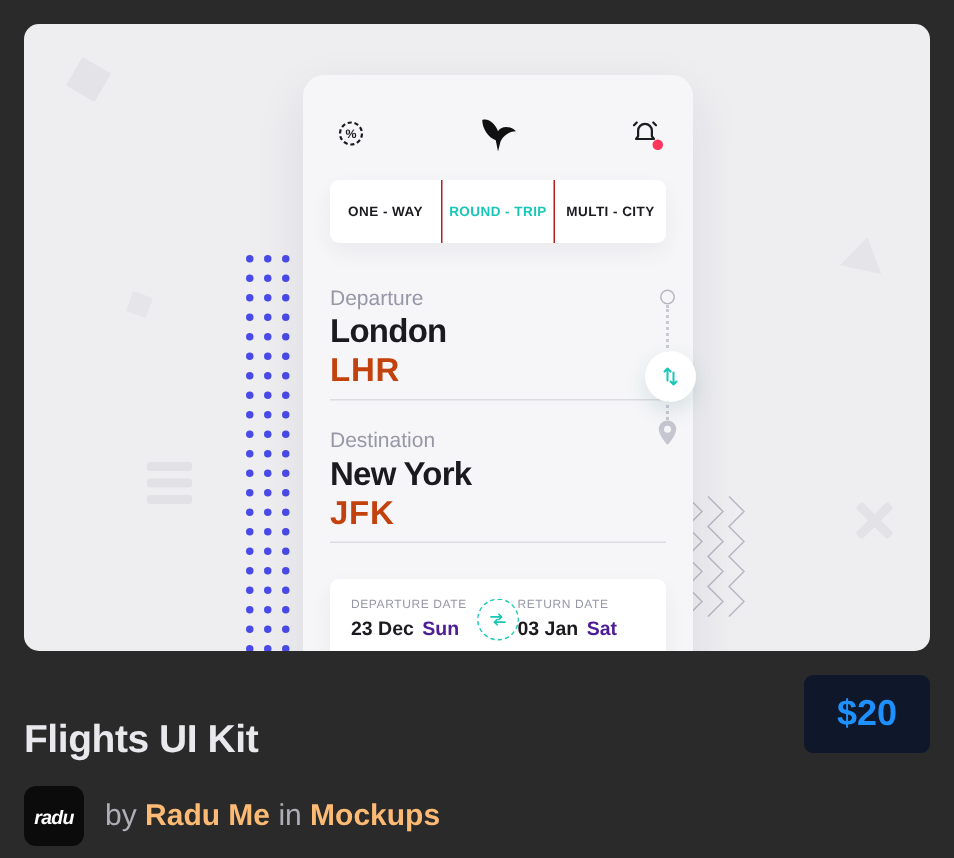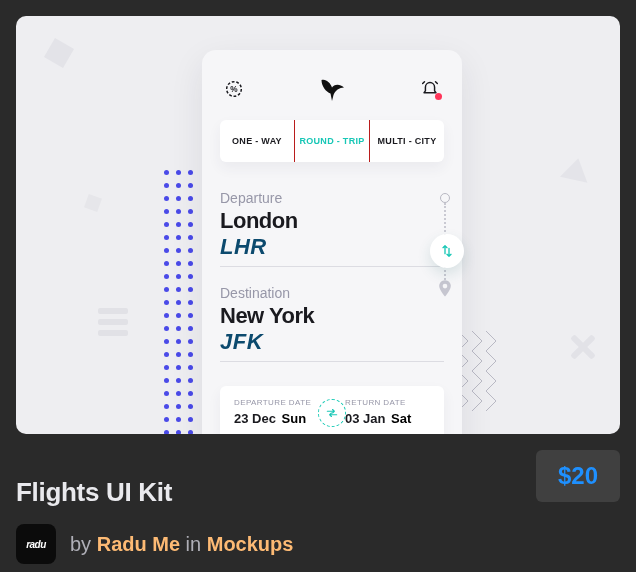--- a/index.html
+++ b/index.html
@@ -61,21 +61,21 @@
 }
 .tab { flex:1; text-align:center; font-size: 9px; font-weight:700; letter-spacing: .3px; color:#1a1a1f; padding: 16px 4px; cursor:pointer; }
 .tab.active { color:#18c7b6; }
 .tab:not(:last-child) { border-right: 1px solid #b91c1c; text-align: center; }
 
 .route { margin-top: 28px; position: relative; }
 .field { position: relative; margin-bottom: 18px; }
 .field-label { font-size: 14px; color:#9797a8; font-weight: 400; }
 .field-row { display:flex; align-items:baseline; justify-content:space-between; border-bottom: 1px solid #dcdce2; padding: 2px 0 6px; flex-direction: column; }
 .city { font-size: 22px; font-weight: 800; color:#1a1a1f; letter-spacing:-0.5px; }
-.code { font-size: 22px; font-weight: 800; color:#0c4a6e; letter-spacing: 0.5px; font-style: italic; }
+.code { font-size: 22px; font-weight: 800; color:#c2410c; letter-spacing: 0.5px; }
 
 .timeline { position:absolute; right:-10px; top:3px; width:18px; height:105px; display:flex; flex-direction:column; align-items:center; }
 .tl-circle { width:10px; height:10px; border:1.5px solid #b8b8c2; border-radius:50%; background:#f6f6f8; }
 .tl-line { flex:1; width:0; border-left: 2px dotted #c9c9d2; }
 .tl-pin svg { display:block; }
 .swap {
   position:absolute; right:-20px; top:44px;
   width:34px; height:34px; border-radius:50%;
   background:#fff; box-shadow: 0 6px 14px rgba(30,100,100,0.14);
   display:flex; align-items:center; justify-content:center;
@@ -84,37 +84,37 @@
 
 .dates {
   margin-top: 24px;
   background:#fff; border-radius:6px;
   box-shadow: 0 6px 14px rgba(50,50,80,0.06);
   display:flex; position:relative; padding: 12px 14px 14px;
 }
 .date-col { flex:1; }
 .date-label { font-size: 8px; letter-spacing: .4px; color:#9797a8; font-weight:400; }
 .date-val { margin-top: 4px; font-size: 13px; font-weight:700; color:#1a1a1f; }
-.date-val .dow { color:#000000; font-weight: 600; margin-left: 2px; }
+.date-val .dow { color:#4c1d95; font-weight: 600; margin-left: 2px; }
 .dates .swap2 {
   position:absolute; left:50%; top:50%; transform:translate(-50%,-50%);
   width:28px; height:28px; border-radius:50%;
   border:1.5px dashed #1bcbb6; display:flex; align-items:center; justify-content:center;
 }
 
 
 .footer { position:absolute; left:16px; right:16px; top: 444px; color:#e9e9ed; }
 .title-row { display:flex; align-items:center; justify-content:space-between; }
 .title { font-size: 26px; font-weight: 800; letter-spacing:-0.3px;margin-top:33px; }
 .price-pill {
-  background:#404040; color:#1e90ff; font-weight:800; font-size:24px;
+  background:#0f172a; color:#1e90ff; font-weight:800; font-size:24px;
   padding: 12px 22px; border-radius:6px;
 }
 .byline { margin-top: 16px; display:flex; align-items:center; gap:14px; font-size:20px; color:#aeaeb6; }
-.avatar { width:40px; height:40px; border-radius:8px; background:#0b0b0b; display:flex; align-items:center; justify-content:center; color:#fff; font-size:10px; font-weight:700; font-style:italic; letter-spacing:-0.5px; }
+.avatar { width:40px; height:40px; border-radius:8px; background:#0b0b0b; display:flex; align-items:center; justify-content:center; color:#fff; font-size:13px; font-weight:700; font-style:italic; letter-spacing:-0.5px; }
 .author, .cat { color:#fdba74; font-weight:700; }
 </style>
 </head>
 <body>
 
 <div class="card">
   <div class="deco-sq1"></div>
   <div class="deco-sq2"></div>
   <div class="deco-tri"></div>
   <div class="deco-x"></div>

